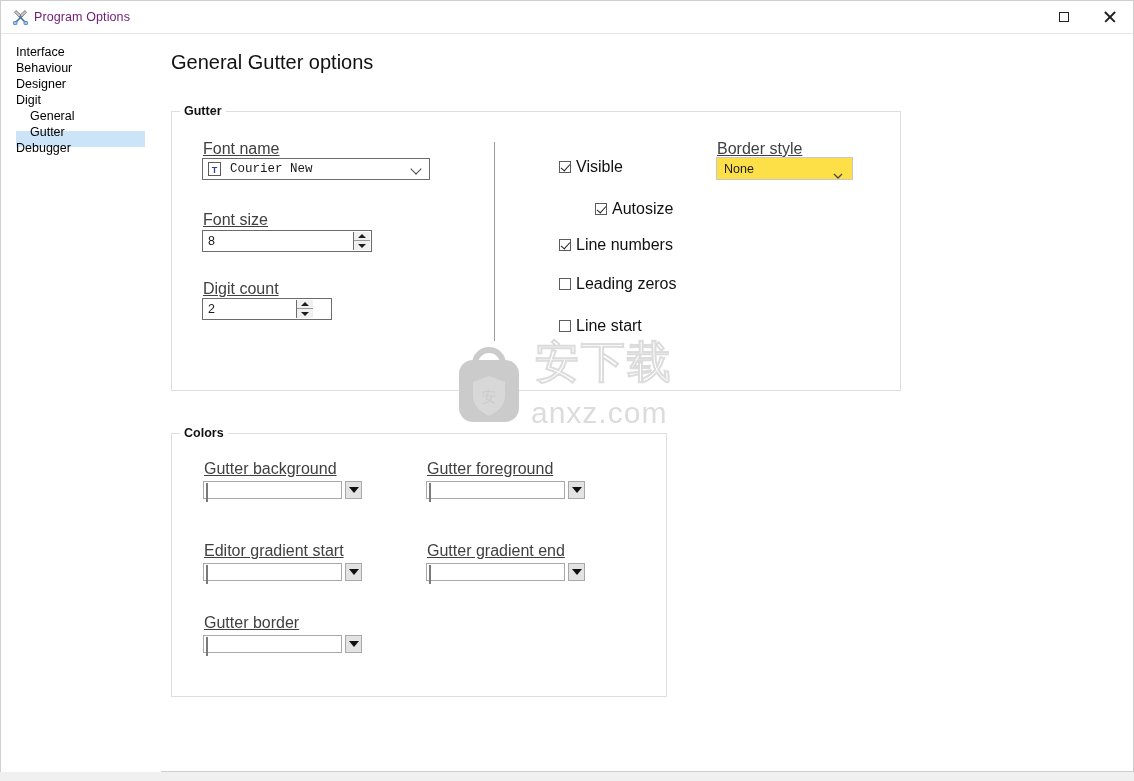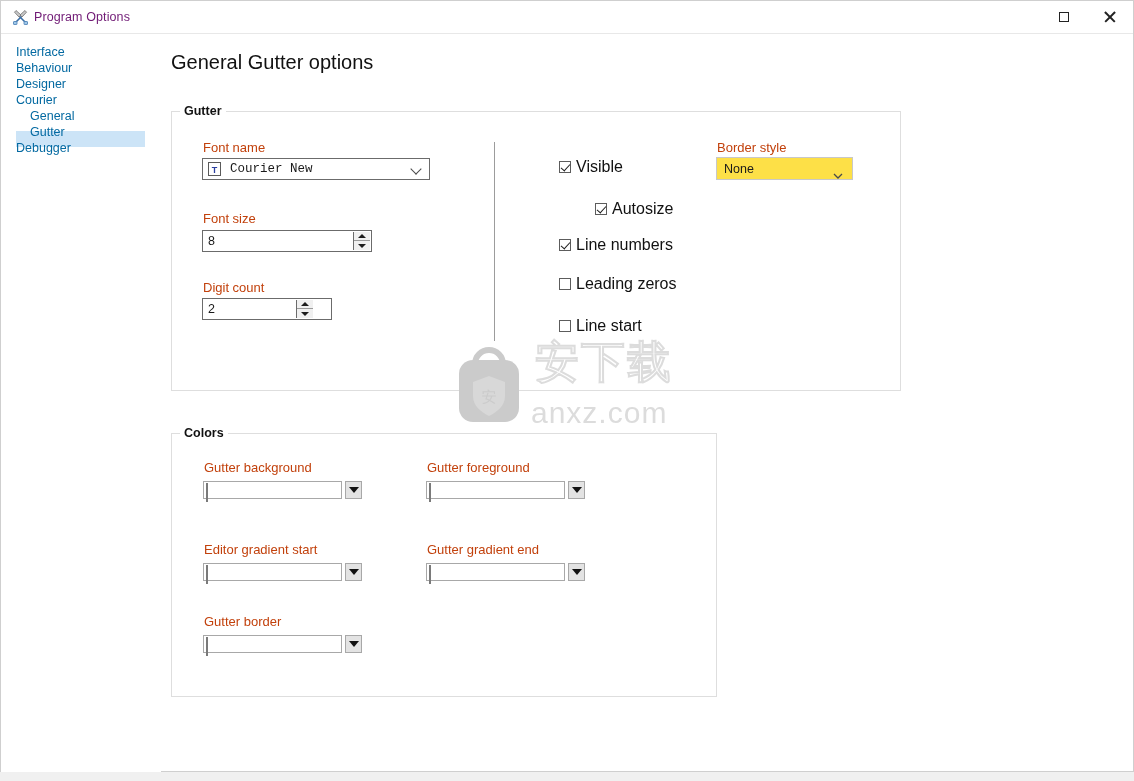--- a/index.html
+++ b/index.html
@@ -83,21 +83,21 @@
     width: 160px;
     height: 737px;
     background: #ffffff;
   }
   .nav-item {
     position: absolute;
     left: 15px;
     height: 16px;
     line-height: 16px;
     font-size: 12.5px;
-    color: #0369a1;
+    color: #000000;
     white-space: nowrap;
   }
   .nav-item.child { left: 29px; }
   .nav-hl {
     position: absolute;
     left: 15px;
     width: 129px;
     height: 16px;
     background: #cce4f7;
   }
@@ -125,23 +125,24 @@
     padding: 0 4px;
     background: #ffffff;
     font-size: 12.5px;
     font-weight: bold;
     color: #111111;
     white-space: nowrap;
   }
 
   .field-label {
     position: absolute;
-    font-size: 13px;
-    color: #c2410c;
-    white-space: nowrap;
+    font-size: 16px;
+    color: #404040;
+    white-space: nowrap;
+    text-decoration: underline;
   }
 
   
   .combo {
     position: absolute;
     box-sizing: border-box;
     border: 1px solid #6b6b6b;
     background: #ffffff;
     display: flex;
     align-items: center;
@@ -384,21 +385,21 @@
       <div class="win-btn close">
         <span class="glyph-close"></span>
       </div>
     </div>
 
     <div class="sidebar">
       <div class="nav-hl" style="top: 96px; background: rgb(204, 228, 247);"></div>
       <div class="nav-item" style="top:9px">Interface</div>
       <div class="nav-item" style="top:25px">Behaviour</div>
       <div class="nav-item" style="top:41px">Designer</div>
-      <div class="nav-item" style="top:57px">Courier</div>
+      <div class="nav-item" style="top:57px">Digit</div>
       <div class="nav-item child" style="top:73px">General</div>
       <div class="nav-item child" style="top:89px">Gutter</div>
       <div class="nav-item" style="top:105px">Debugger</div>
     </div>
 
     <div class="page-title">General Gutter options</div>
 
     <div class="groupbox" style="left:170px; top:110px; width:730px; height:280px;">
       <span class="gb-legend">Gutter</span>
     </div>
@@ -473,21 +474,21 @@
       <svg width="72" height="96" viewBox="0 0 72 96" style="position:absolute;left:0;top:0;">
         <rect x="6" y="26" width="60" height="62" rx="14" fill="#cbcbcb"></rect>
         <path d="M22 30 a14 14 0 0 1 28 0" fill="none" stroke="#cbcbcb" stroke-width="6"></path>
         <path d="M36 42 L52 48 V62 c0 10 -8 16 -16 20 c-8 -4 -16 -10 -16 -20 V48 Z" fill="#d8d8d8"></path>
         <text x="36" y="68" font-size="15" fill="#cbcbcb" text-anchor="middle" font-family="DejaVu Sans, sans-serif">安</text>
       </svg>
       <div class="wm-cjk">安下载</div>
       <div class="wm-text">anxz.com</div>
     </div>
 
-    <div class="groupbox" style="left:170px; top:432px; width:546px; height:264px;">
+    <div class="groupbox" style="left:170px; top:432px; width:496px; height:264px;">
       <span class="gb-legend">Colors</span>
     </div>
 
     <div class="field-label" style="left:203px; top:459px;">Gutter background</div>
     <div class="colorpick" style="left:202px; top:480px; width:158px;">
       <span class="cp-swatch" style="left:0; width:139px;">
         <span class="cp-inner" id="sw0" style="background: rgb(255, 255, 255);"></span>
       </span>
       <span class="cp-btn" style="left:142px;">
         <span class="tri"></span>

